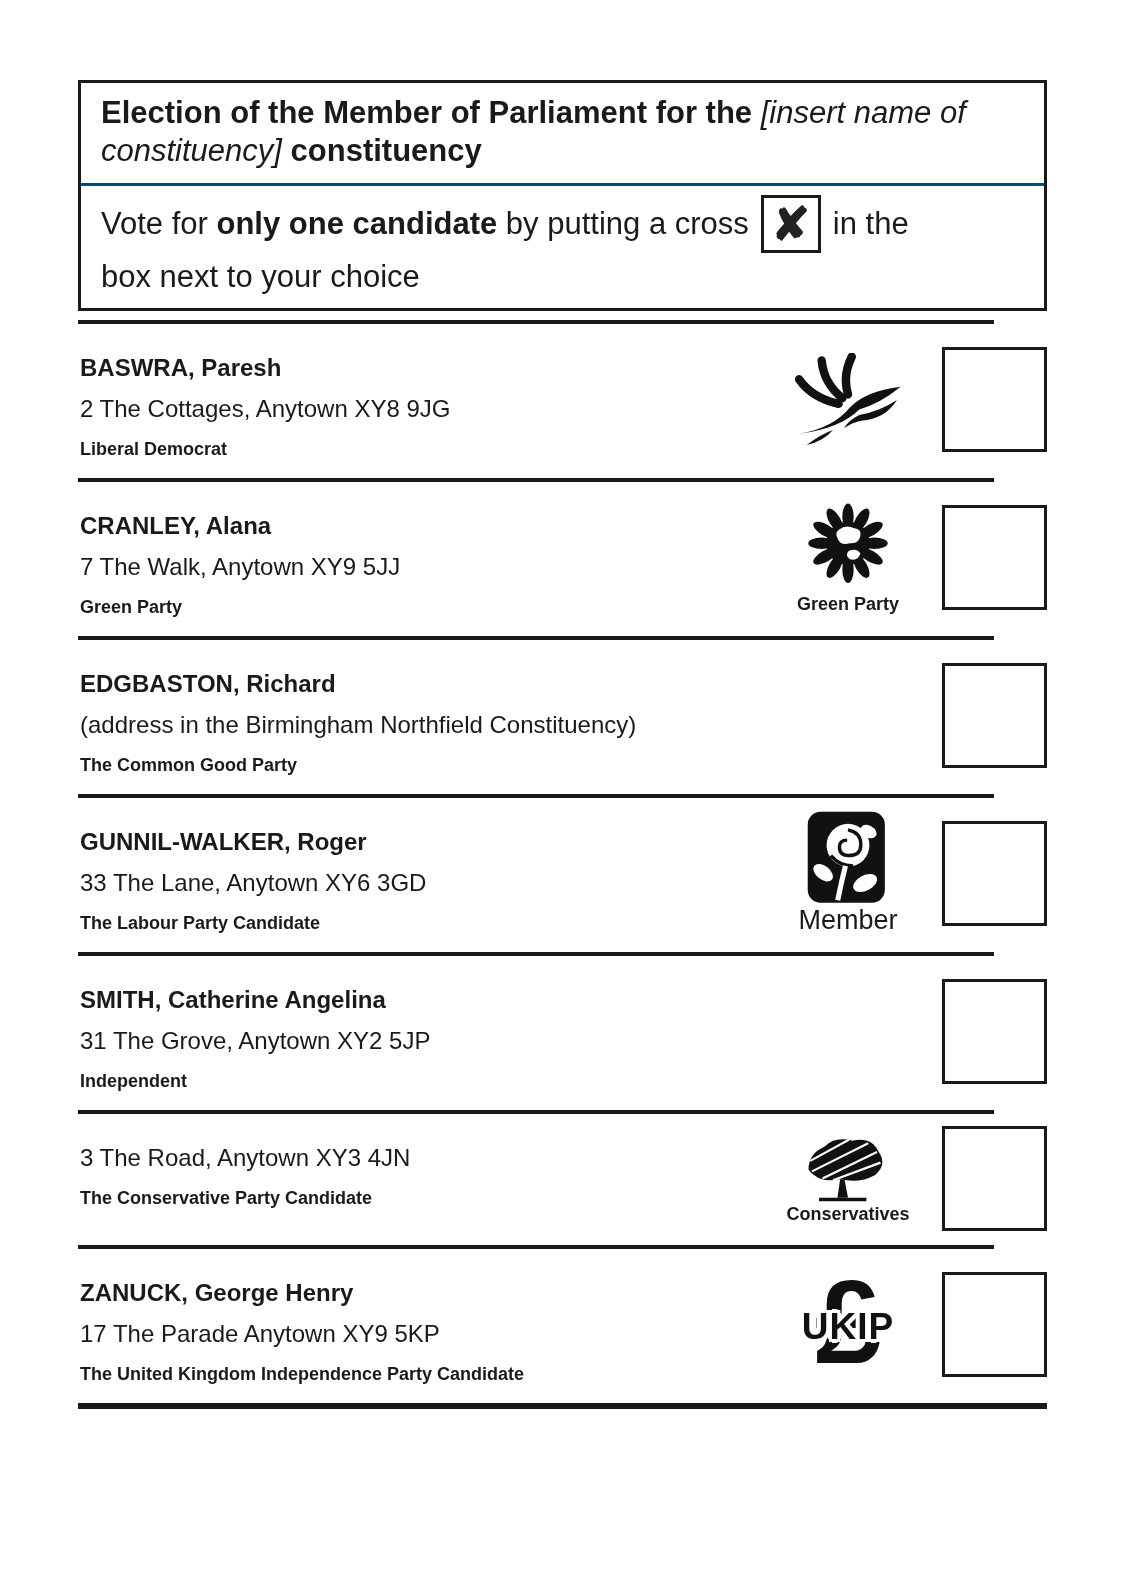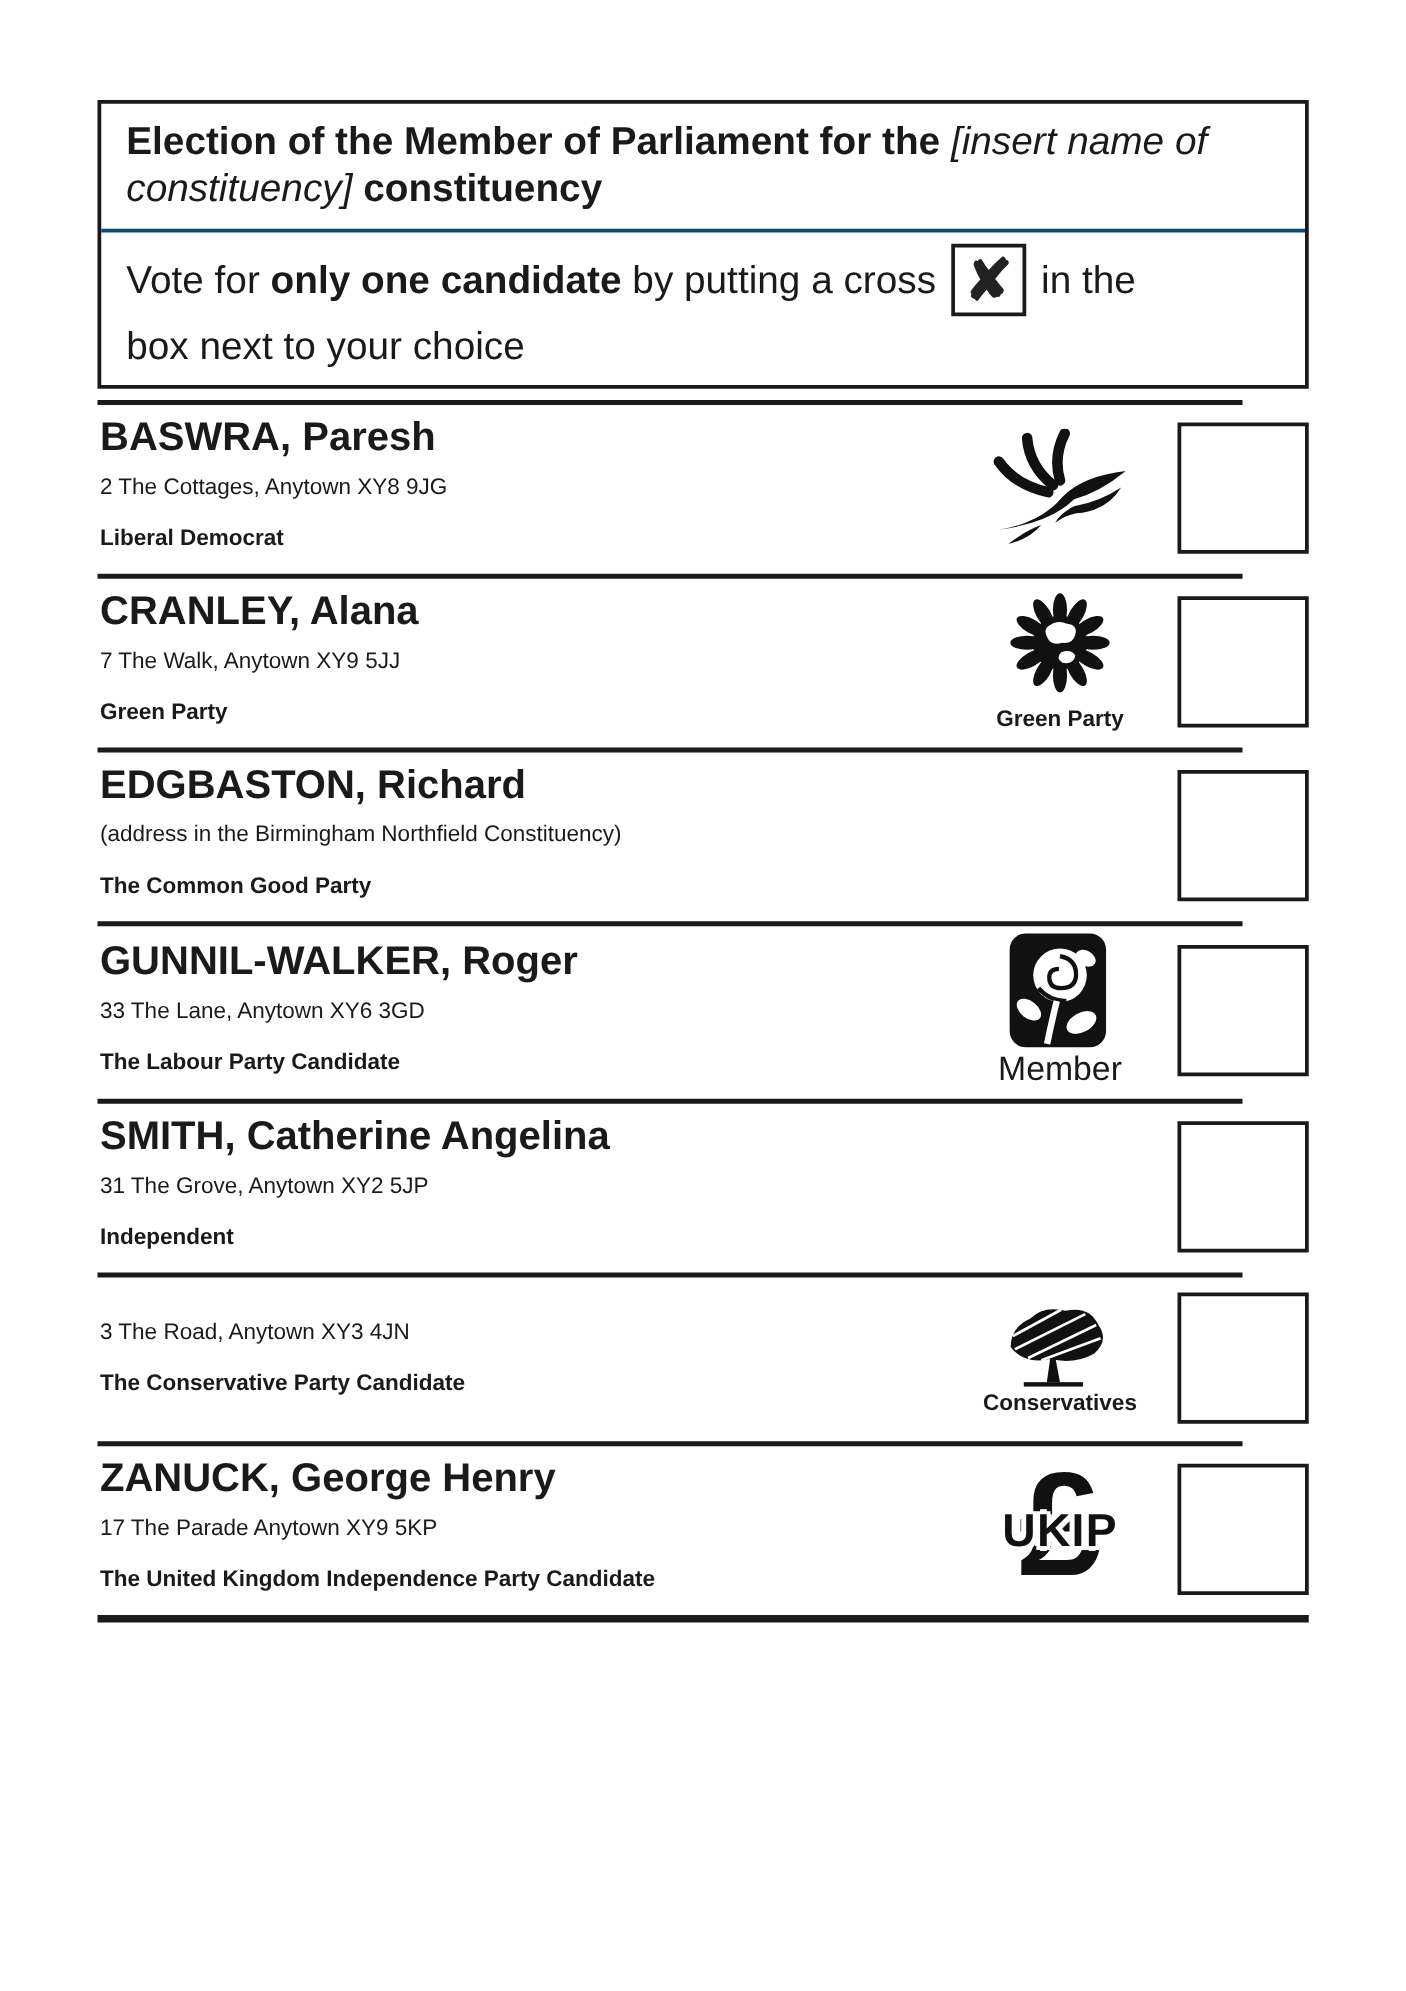--- a/index.html
+++ b/index.html
@@ -37,22 +37,22 @@
   .row-divider { height: 4px; background: #1a1a1a; width: 916px; }
   .bottom-rule { height: 6px; background: #1a1a1a; width: 969px; }
   .cand-row {
     display: grid;
     grid-template-columns: 1fr 178px 110px;
     align-items: center;
     padding: 5px 0 8px 0;
     min-height: 131px;
   }
   .cand-text { padding-left: 2px; }
-  .cand-name   { font-size: 32px; font-weight: bold; line-height: 40px; }
-  .cand-address{ font-size: 18px; line-height: 41px; }
+  .cand-name   { font-size: 24px; font-weight: bold; line-height: 40px; margin-top: 19px; }
+  .cand-address{ font-size: 24px; line-height: 41px; }
   .cand-desc   { font-size: 18px; font-weight: bold; line-height: 41px; }
 
   .logo-cell { text-align: center; align-self: center; }
   .logo-caption { font-weight: bold; font-size: 18px; margin-top: 1px; }
   .labour-caption { font-weight: normal; font-size: 27px; margin-top: -2px; }
 
   .box-cell { display: flex; justify-content: flex-end; }
   .vote-box { width: 105px; height: 105px; border: 3px solid #1a1a1a; background: #fff; }
 
   

